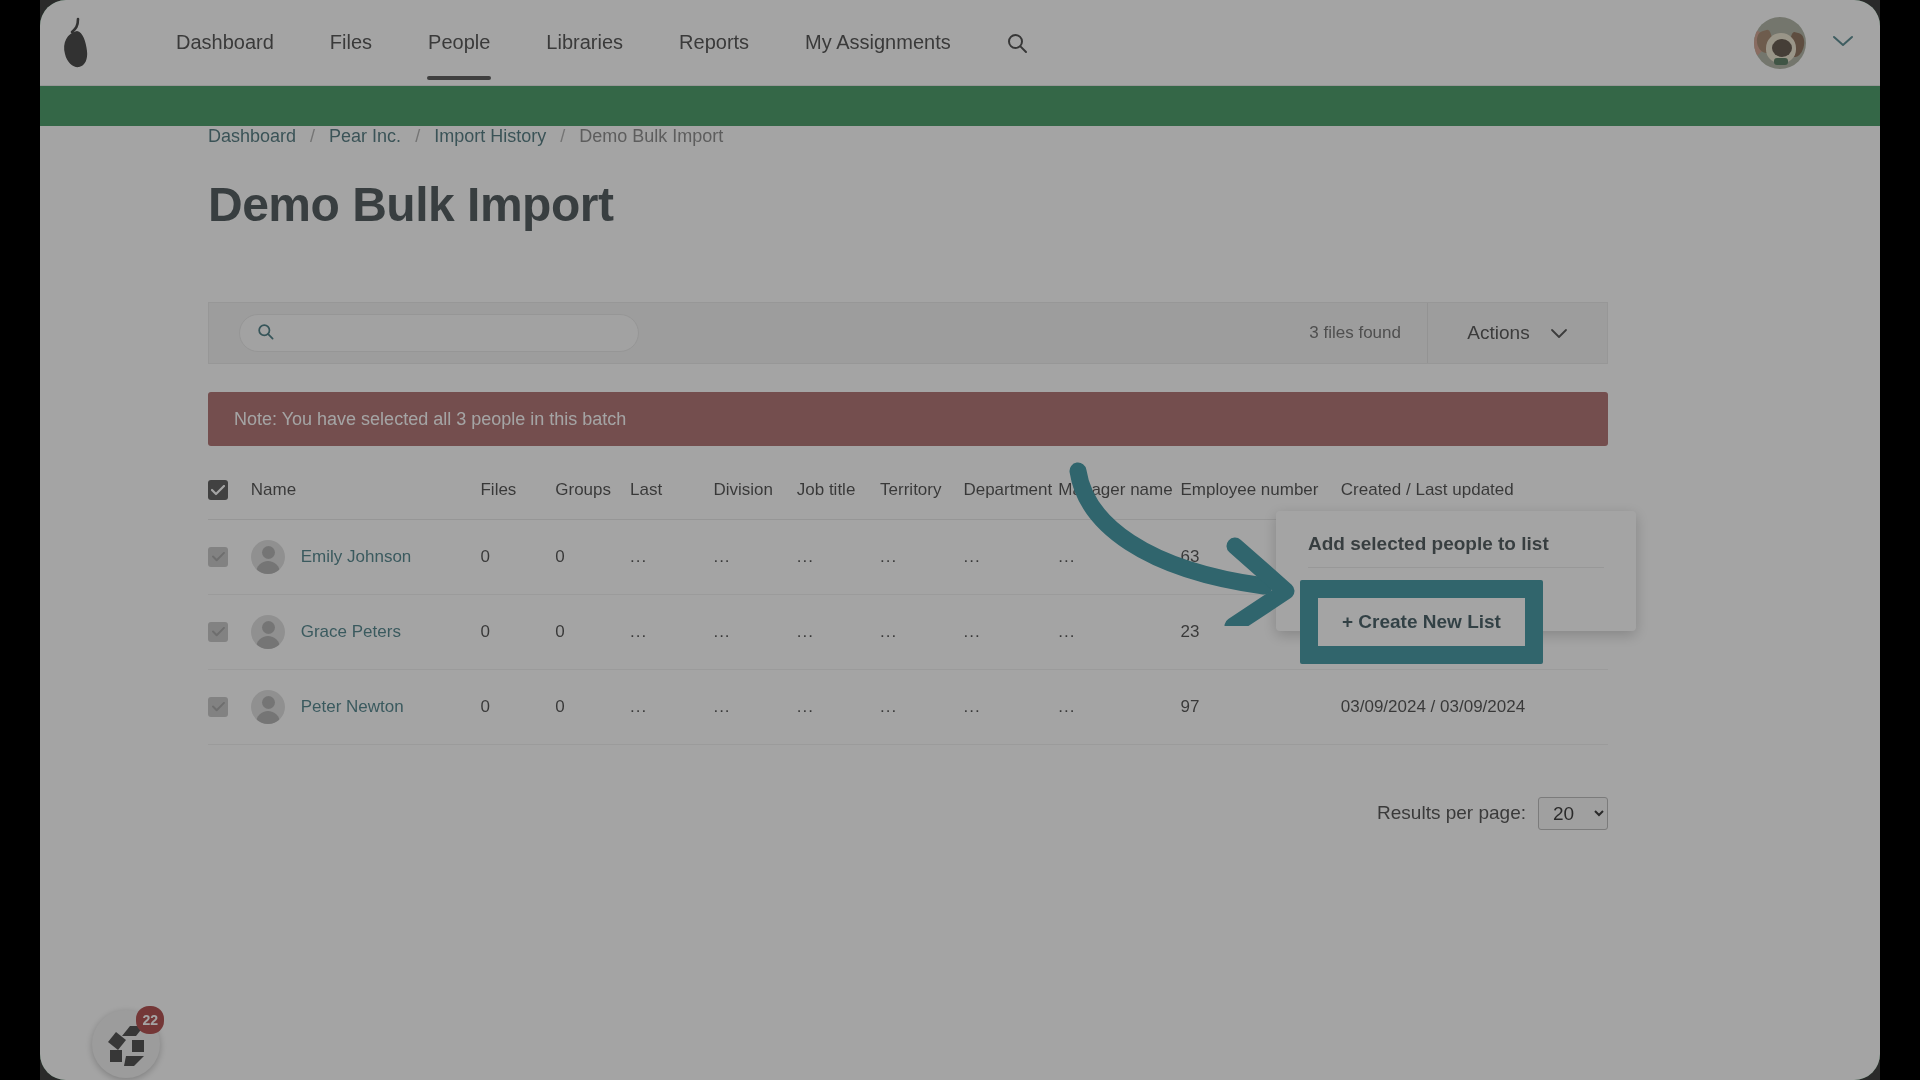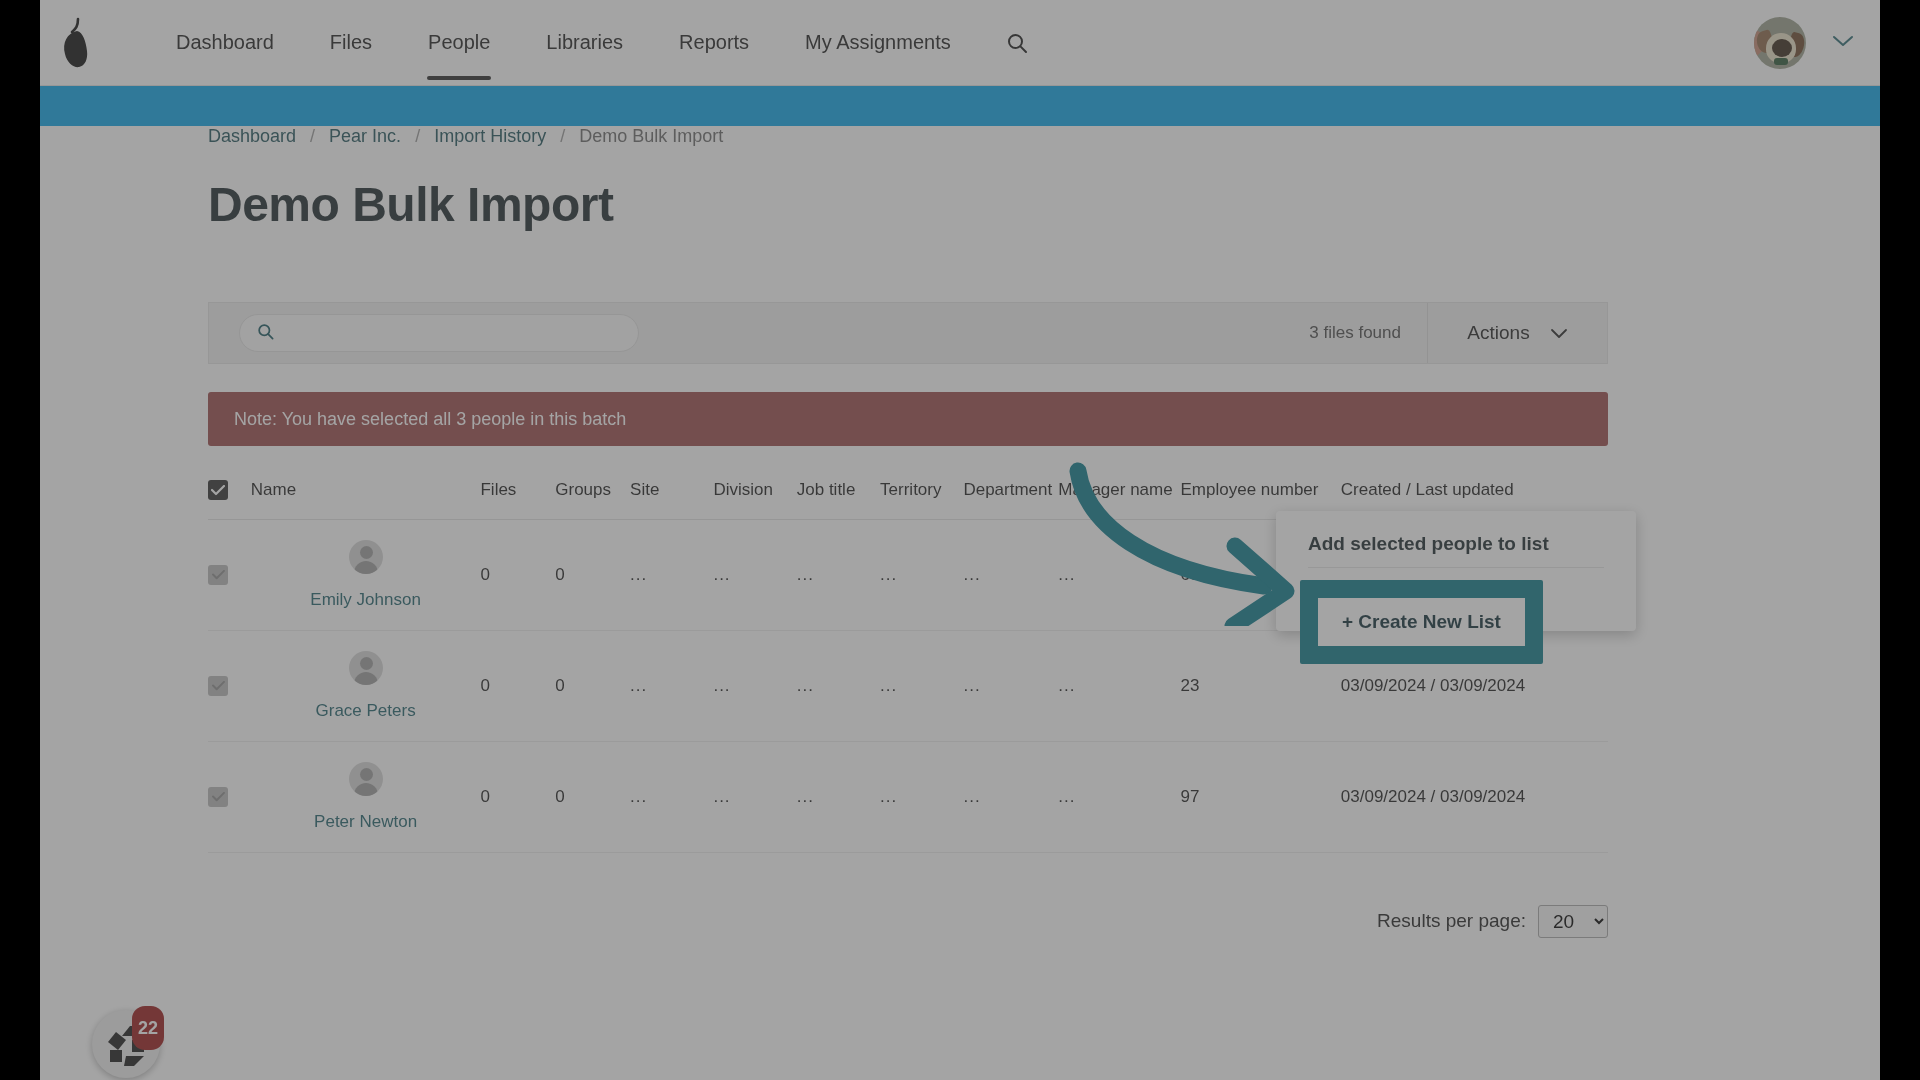--- a/index.html
+++ b/index.html
@@ -8,22 +8,23 @@
     background: #000;
     font-family: "Liberation Sans", sans-serif;
     overflow: hidden;
   }
 
   
   #app {
     position: absolute;
     left: 40px; top: 0;
     width: 1840px; height: 1080px;
-    background: #0ea5e9;
+    background: #15803d;
     overflow: hidden;
+    border-radius: 26px;
   }
 
   
   #dim {
     position: absolute;
     left: 0; top: 0; width: 1920px; height: 1080px;
     background: rgba(80,80,80,0.52);
     pointer-events: none;
     z-index: 40;
   }
@@ -223,21 +224,21 @@
   .cb {
     width: 20px; height: 20px;
     border-radius: 3px;
     display: inline-flex; align-items: center; justify-content: center;
     cursor: pointer;
   }
   .cb.head { background: #303030; }
   .cb.row  { background: #b9b9b9; }
   .cb svg { display: block; }
 
-  .namecell { display: flex; align-items: center; gap: 16px; flex-direction: column; }
+  .namecell { display: flex; align-items: center; gap: 16px; }
   .pavatar {
     width: 34px; height: 34px; border-radius: 50%;
     background: #d6d6d6; position: relative; overflow: hidden;
     flex: none;
   }
   .pavatar::before {
     content:""; position:absolute; left:11px; top:6px;
     width:13px; height:13px; border-radius:50%; background:#9e9e9e;
   }
   .pavatar::after {
@@ -318,23 +319,23 @@
   .cwidget .circle {
     width: 68px; height: 68px; border-radius: 50%;
     background: #efefef;
     box-shadow: 0 2px 7px rgba(0,0,0,0.3);
     position: relative;
     cursor: pointer;
     overflow: hidden;
   }
   .cbadge {
     position: absolute; right: -4px; top: -4px;
-    min-width: 26px; height: 44px; border-radius: 13px;
+    min-width: 26px; height: 28px; border-radius: 13px;
     background: #9b1c1c; color: #fff;
-    font-size: 18px; font-weight: 700;
+    font-size: 14px; font-weight: 700;
     display: flex; align-items: center; justify-content: center;
     padding: 0 6px;
     z-index: 3;
   }
 </style>
 </head>
 <body>
 
 <div id="app">
 
@@ -426,21 +427,21 @@
           <th class="col-check">
             <span class="cb head">
               <svg width="14" height="11" viewBox="0 0 14 11" fill="none" stroke="#ffffff" stroke-width="2.2">
                 <polyline points="1,5 5,9 13,1" stroke-linecap="round" stroke-linejoin="round"></polyline>
               </svg>
             </span>
           </th>
           <th class="col-name">Name</th>
           <th class="col-num">Files</th>
           <th class="col-num">Groups</th>
-          <th class="col-dots">Site</th>
+          <th class="col-dots">Last</th>
           <th class="col-dots">Division</th>
           <th class="col-dots">Job title</th>
           <th class="col-dots">Territory</th>
           <th class="col-dots">Department</th>
           <th class="col-dots">Manager name</th>
           <th class="col-emp">Employee number</th>
           <th class="col-dates">Created / Last updated</th>
         </tr>
       </thead>
       <tbody>

